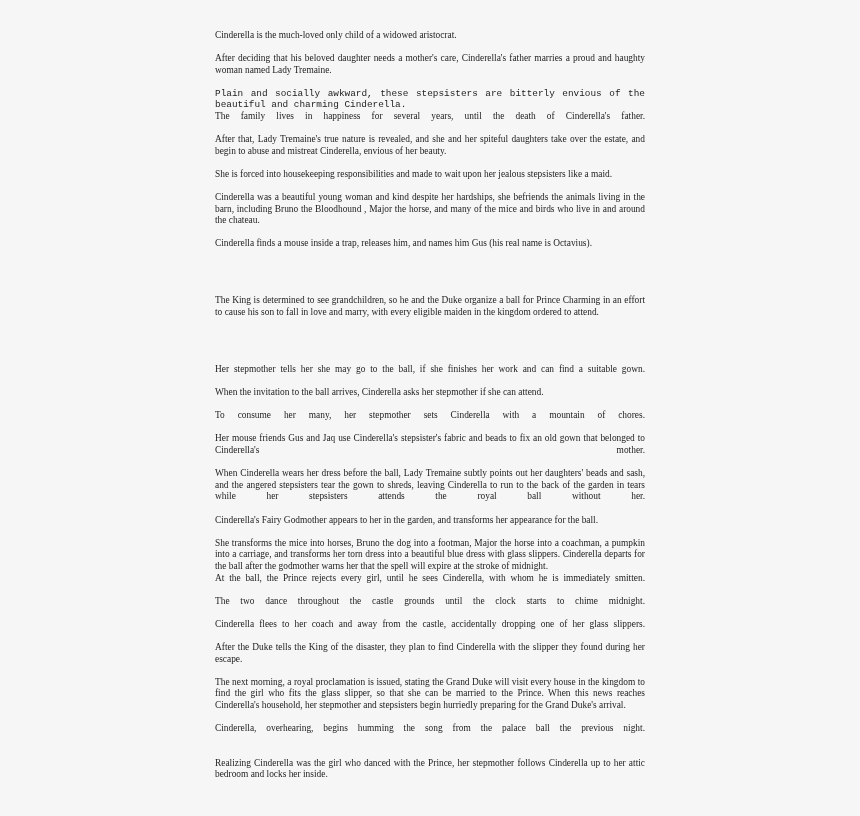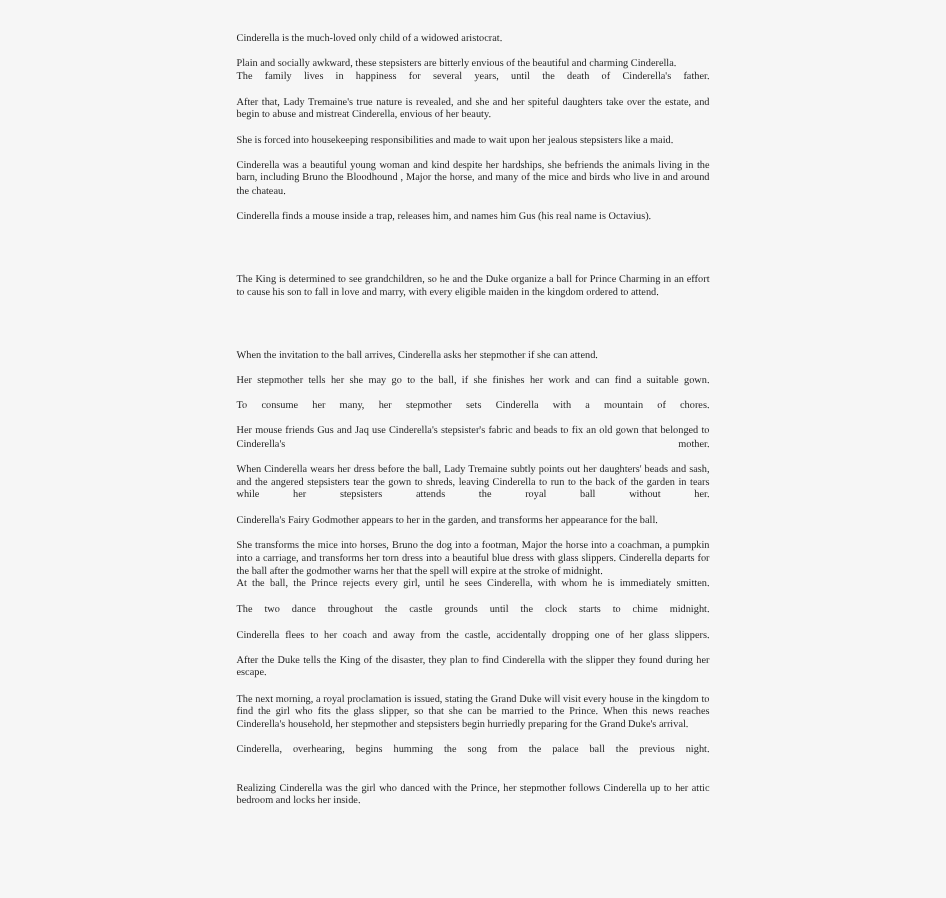--- a/index.html
+++ b/index.html
@@ -45,31 +45,32 @@
   .spacer-xl {
     height: 34px;
   }
 </style>
 </head>
 <body>
 
 <div class="page">
   <div class="doc-body" id="doc-body">
       <p class="para">Cinderella is the much-loved only child of a widowed aristocrat.</p>
-      <p class="para" style="margin-bottom: 0px;">Plain and socially awkward, these stepsisters are bitterly envious of the beautiful and charming Cinderella.</p>
+      <p class="para">After deciding that his beloved daughter needs a mother's care, Cinderella's father marries a proud and haughty woman named Lady Tremaine.</p>
+      <p class="para" style="margin-bottom: 0px; font-family: Liberation Mono, monospace;">Plain and socially awkward, these stepsisters are bitterly envious of the beautiful and charming Cinderella.</p>
       <p class="para stretch-last" style="margin-bottom: 0px;">The family lives in happiness for several years, until the death of Cinderella's father.</p>
       <p class="para">After that, Lady Tremaine's true nature is revealed, and she and her spiteful daughters take over the estate, and begin to abuse and mistreat Cinderella, envious of her beauty.</p>
       <p class="para">She is forced into housekeeping responsibilities and made to wait upon her jealous stepsisters like a maid.</p>
       <p class="para">Cinderella was a beautiful young woman and kind despite her hardships, she befriends the animals living in the barn, including Bruno the Bloodhound , Major the horse, and many of the mice and birds who live in and around the chateau.</p>
       <p class="para">Cinderella finds a mouse inside a trap, releases him, and names him Gus (his real name is Octavius).</p>
       <div class="spacer-xl"></div>
       <p class="para">The King is determined to see grandchildren, so he and the Duke organize a ball for Prince Charming in an effort to cause his son to fall in love and marry, with every eligible maiden in the kingdom ordered to attend.</p>
       <div class="spacer-xl"></div>
+      <p class="para stretch-last" style="margin-bottom: 0px;">Her stepmother tells her she may go to the ball, if she finishes her work and can find a suitable gown.</p>
       <p class="para">When the invitation to the ball arrives, Cinderella asks her stepmother if she can attend.</p>
-      <p class="para stretch-last" style="margin-bottom: 0px;">Her stepmother tells her she may go to the ball, if she finishes her work and can find a suitable gown.</p>
       <p class="para stretch-last" style="margin-bottom: 0px;">To consume her many, her stepmother sets Cinderella with a mountain of chores.</p>
       <p class="para stretch-last" style="margin-bottom: 0px;">Her mouse friends Gus and Jaq use Cinderella's stepsister's fabric and beads to fix an old gown that belonged to Cinderella's mother.</p>
       <p class="para stretch-last" style="margin-bottom: 0px;">When Cinderella wears her dress before the ball, Lady Tremaine subtly points out her daughters' beads and sash, and the angered stepsisters tear the gown to shreds, leaving Cinderella to run to the back of the garden in tears while her stepsisters attends the royal ball without her.</p>
       <p class="para">Cinderella's Fairy Godmother appears to her in the garden, and transforms her appearance for the ball.</p>
       <p class="para" style="margin-bottom: 0px;">She transforms the mice into horses, Bruno the dog into a footman, Major the horse into a coachman, a pumpkin into a carriage, and transforms her torn dress into a beautiful blue dress with glass slippers. Cinderella departs for the ball after the godmother warns her that the spell will expire at the stroke of midnight.</p>
       <p class="para stretch-last" style="margin-bottom: 0px;">At the ball, the Prince rejects every girl, until he sees Cinderella, with whom he is immediately smitten.</p>
       <p class="para stretch-last" style="margin-bottom: 0px;">The two dance throughout the castle grounds until the clock starts to chime midnight.</p>
       <p class="para stretch-last" style="margin-bottom: 0px;">Cinderella flees to her coach and away from the castle, accidentally dropping one of her glass slippers.</p>
       <p class="para stretch-last" style="margin-bottom: 0px;">After the Duke tells the King of the disaster, they plan to find Cinderella with the slipper they found during her escape.</p>
       <p class="para">The next morning, a royal proclamation is issued, stating the Grand Duke will visit every house in the kingdom to find the girl who fits the glass slipper, so that she can be married to the Prince. When this news reaches Cinderella's household, her stepmother and stepsisters begin hurriedly preparing for the Grand Duke's arrival.</p>

